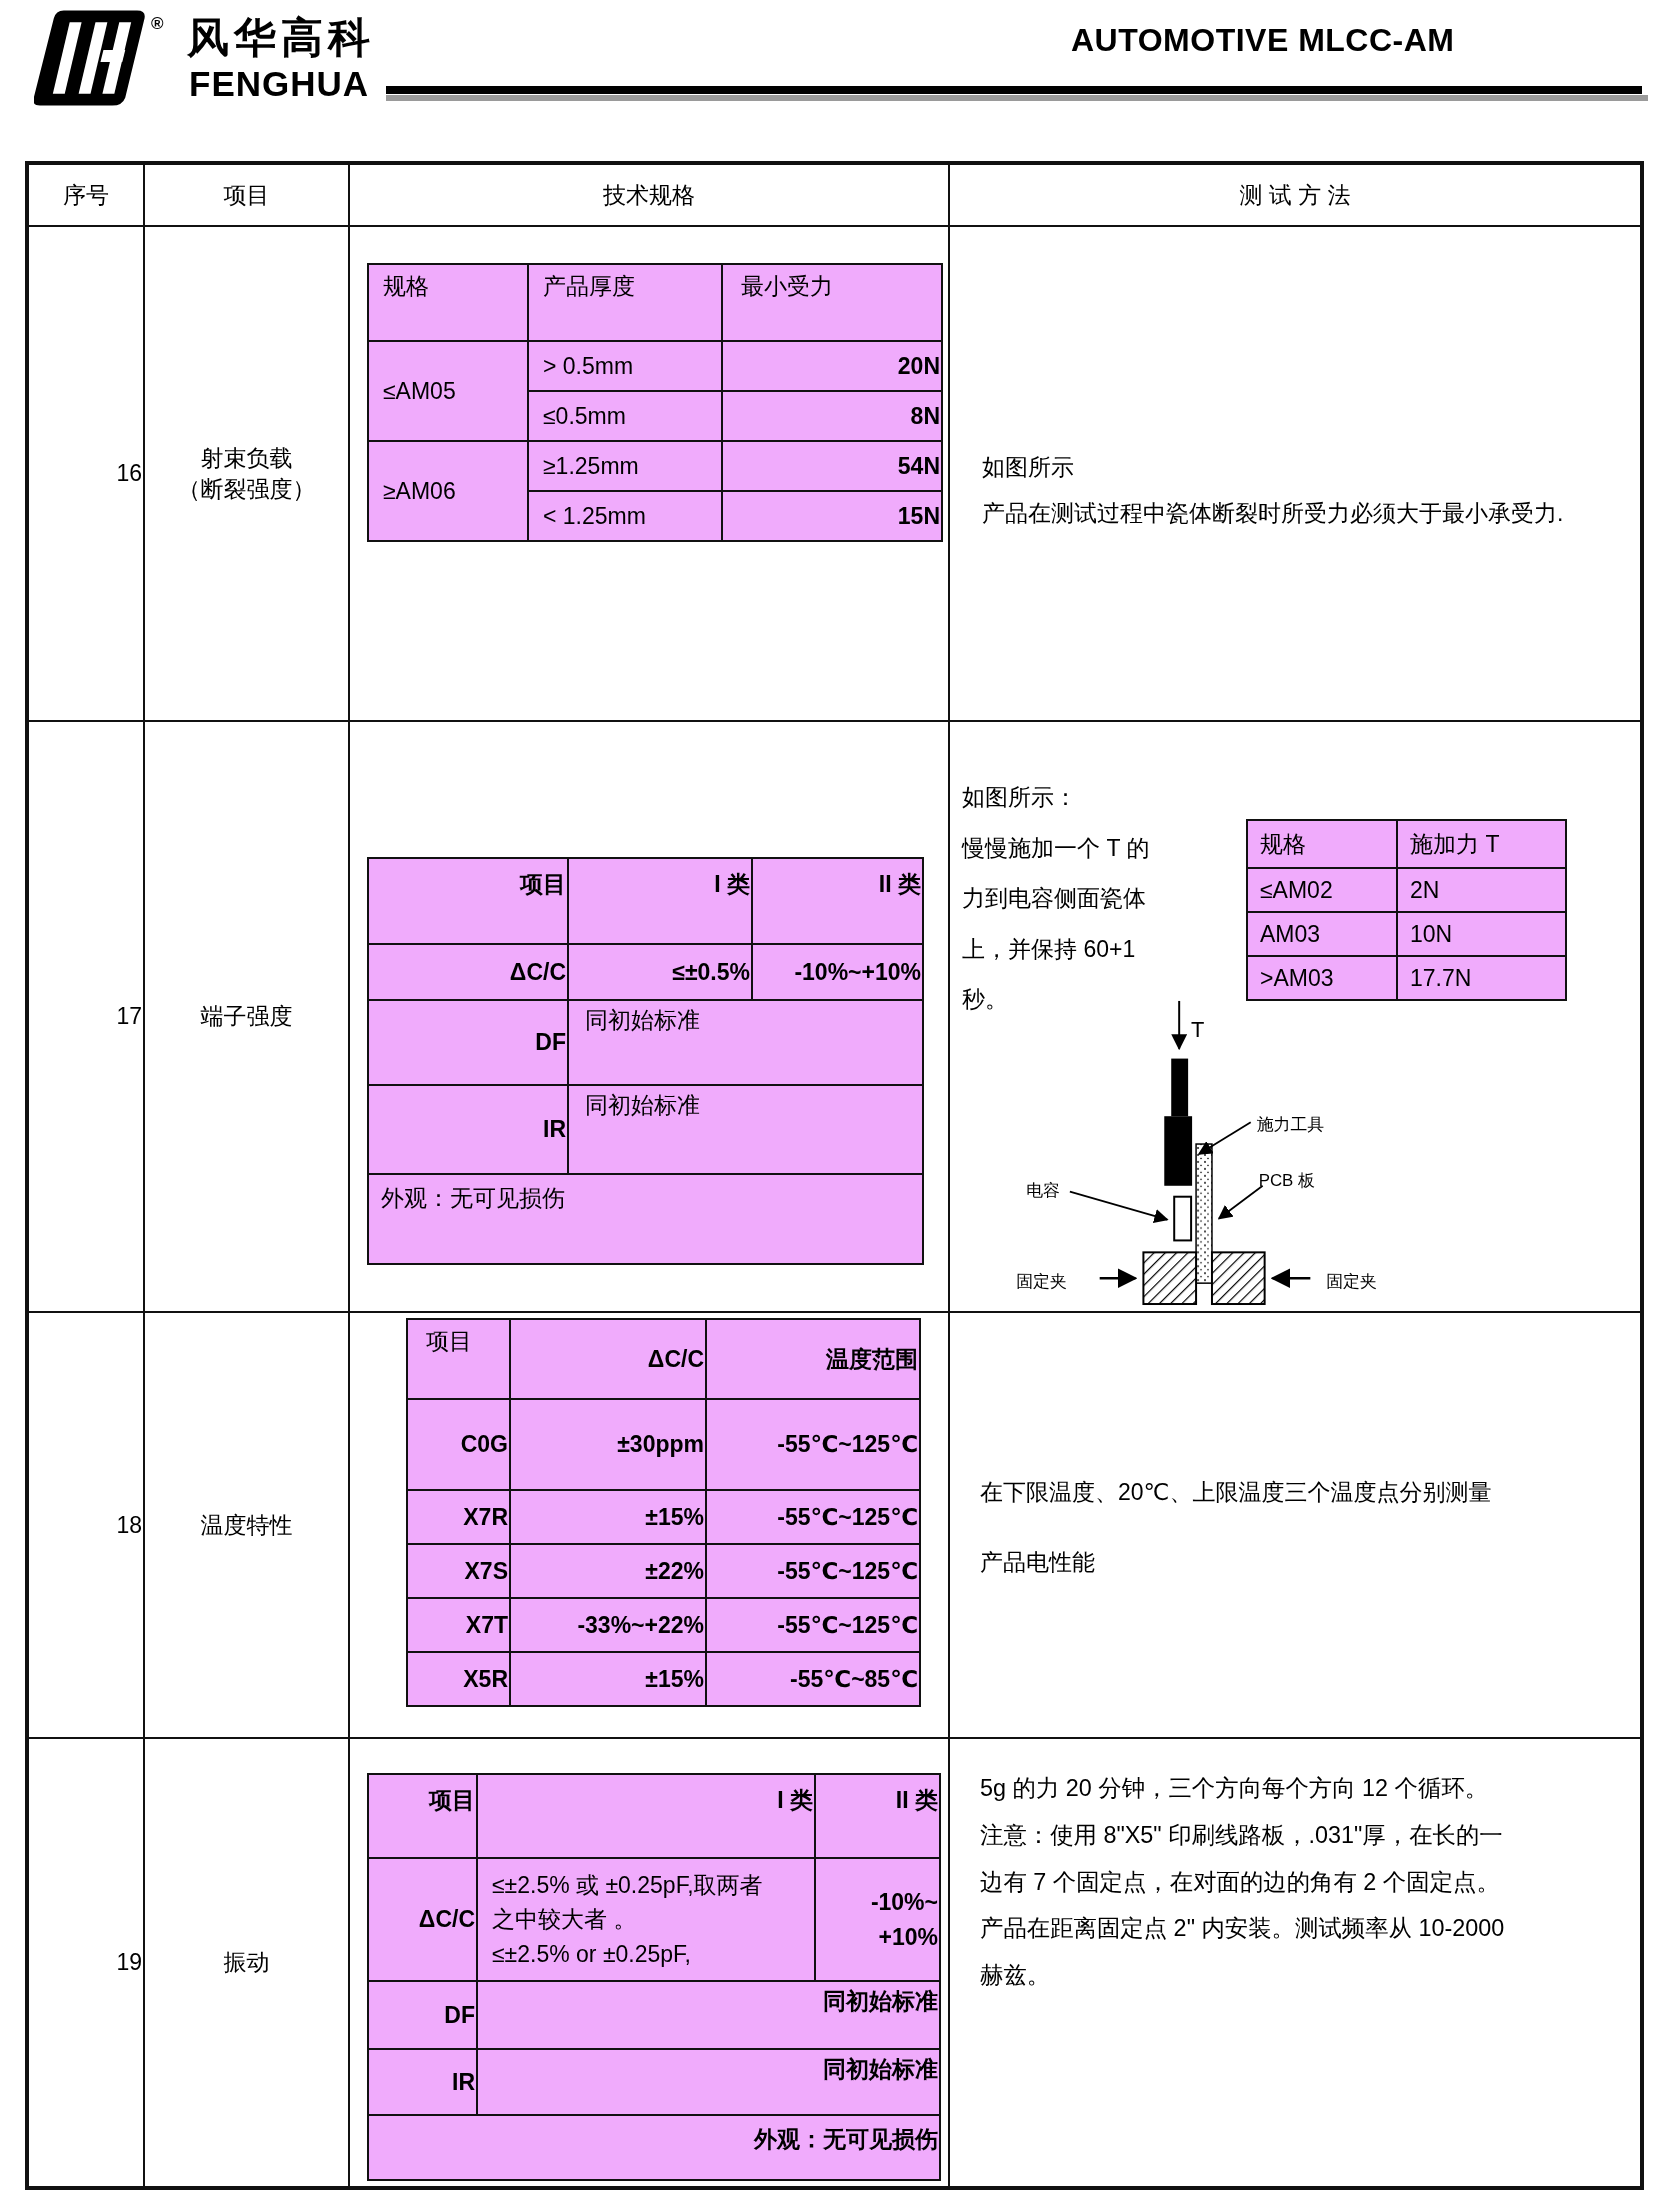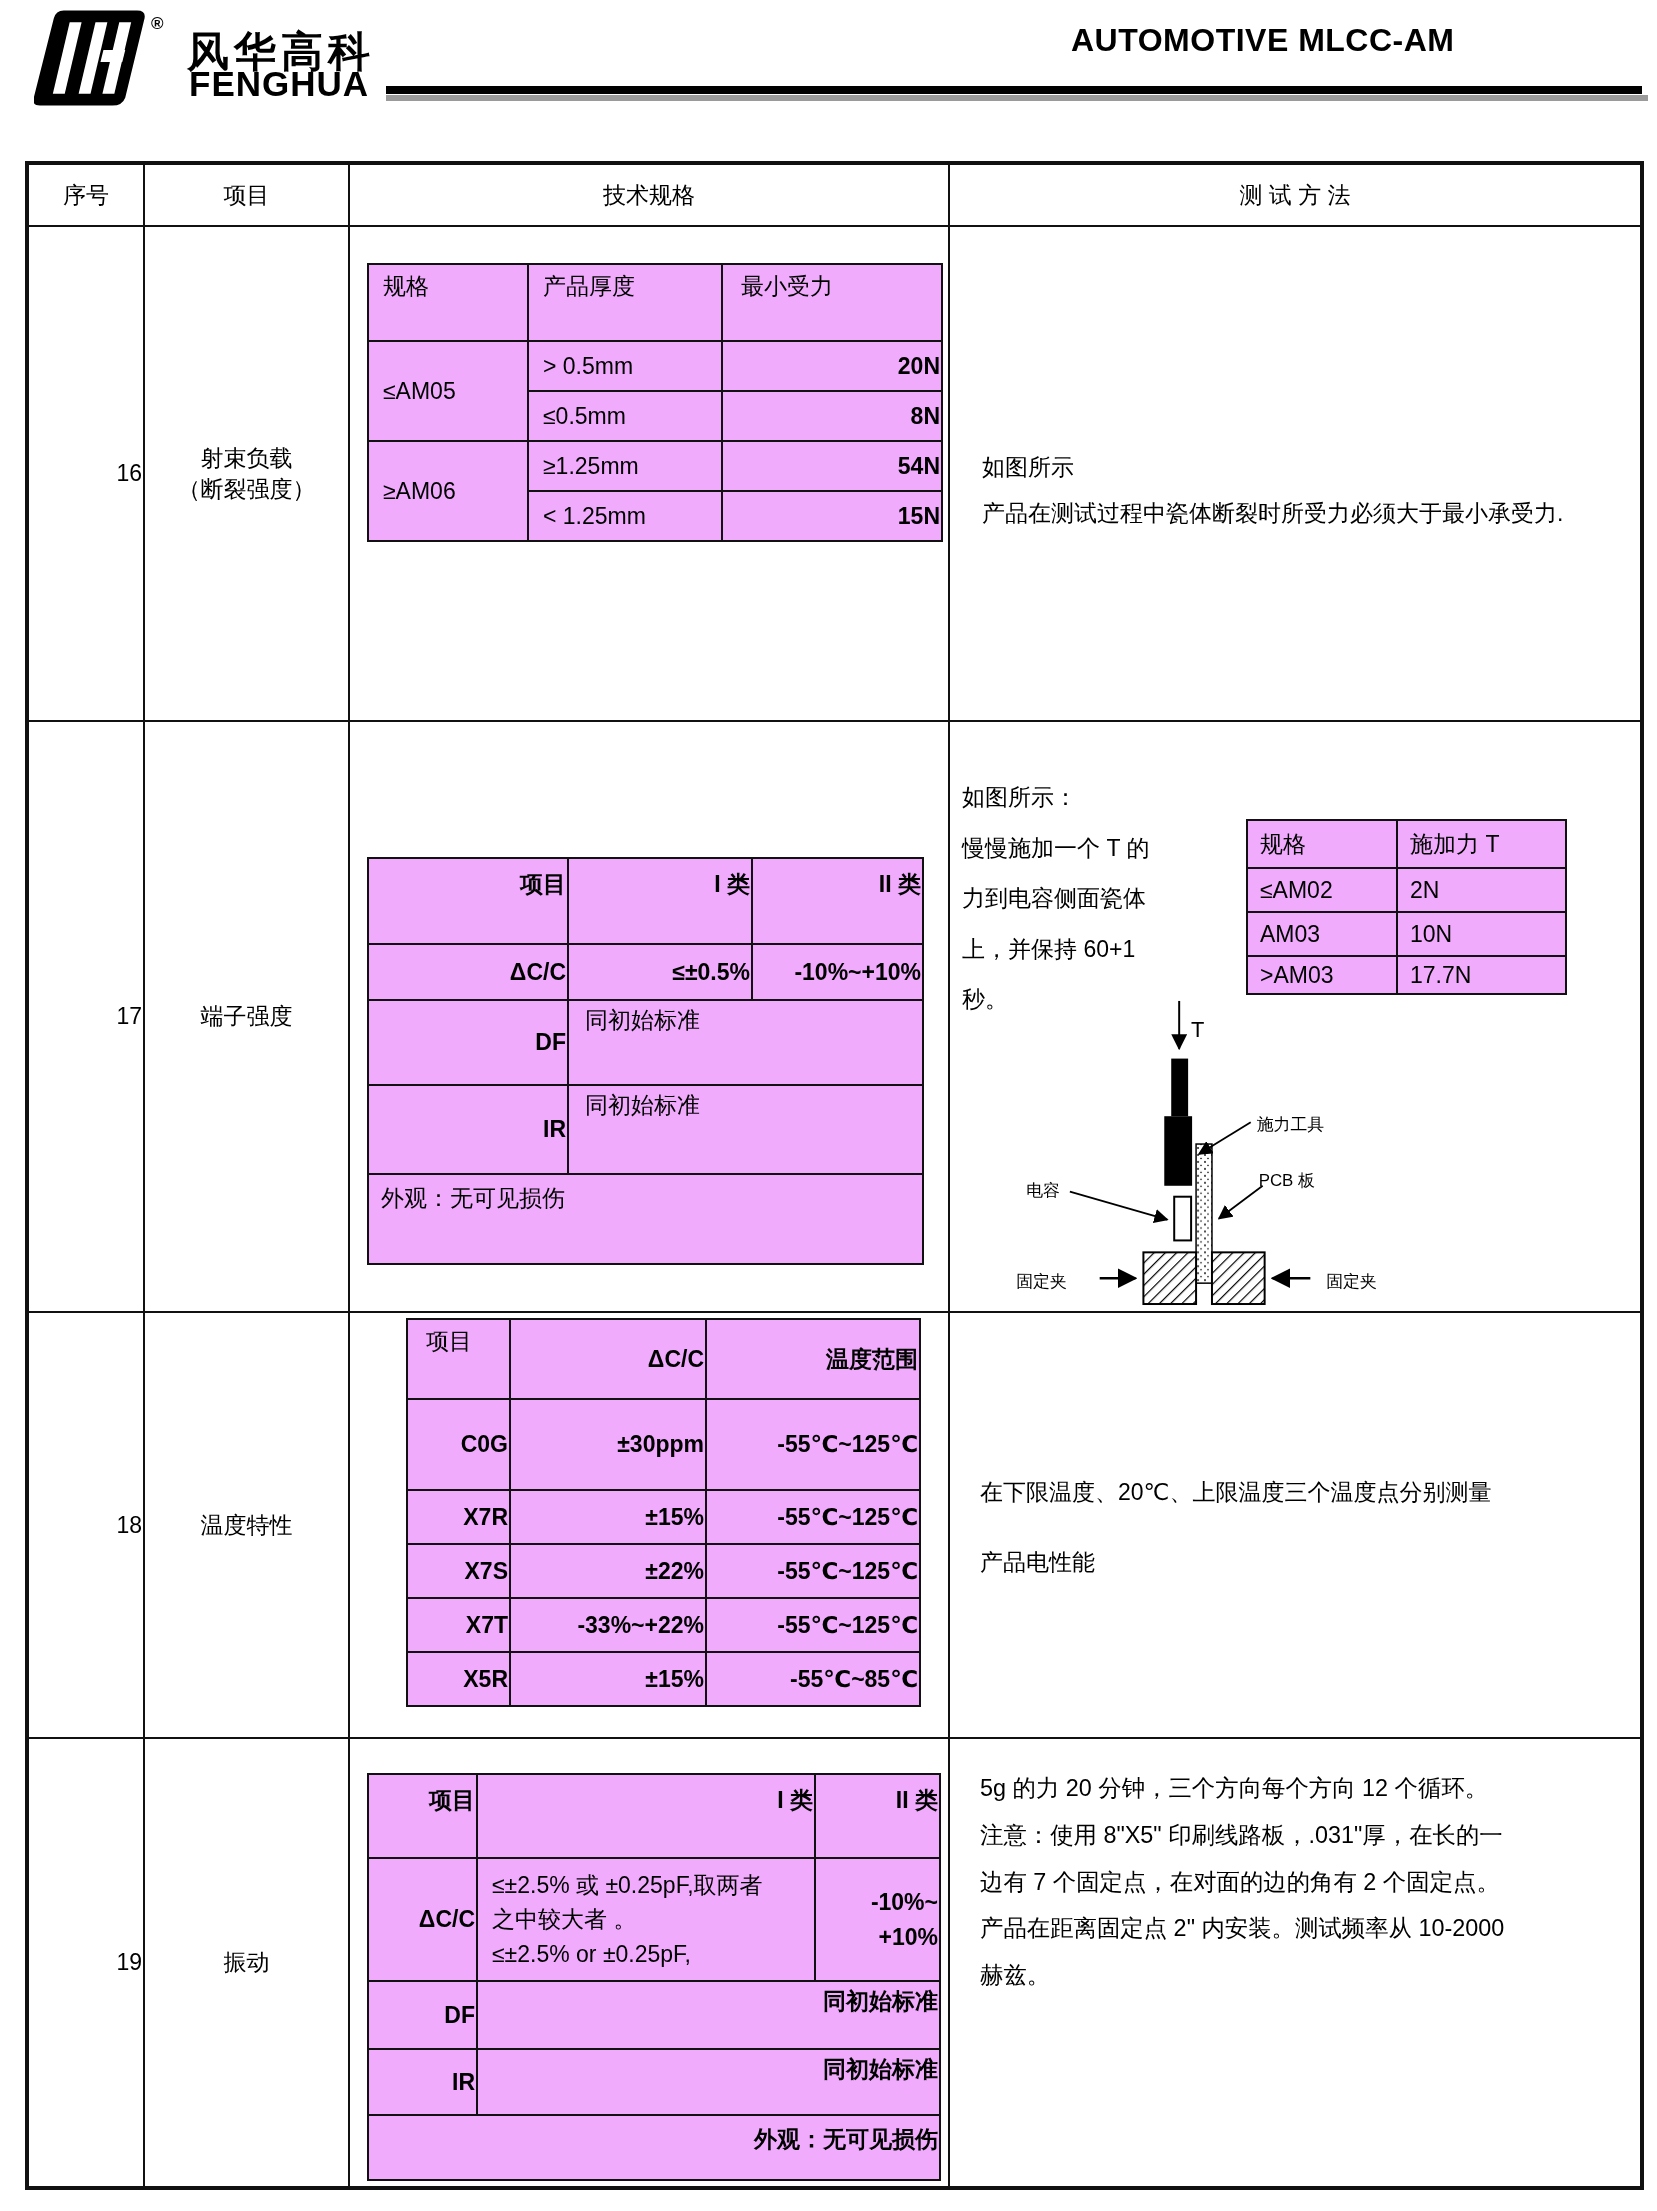--- a/index.html
+++ b/index.html
@@ -1,21 +1,21 @@
 <!DOCTYPE html>
 <html><head>
 <meta charset="utf-8">
 <style>
   html,body{margin:0;padding:0;background:#fff;}
   .page{position:relative;width:1658px;height:2212px;background:#fff;overflow:hidden;
         font-family:"Liberation Sans","DejaVu Sans",sans-serif;color:#000;}
   
   .logo-mark{position:absolute;left:34px;top:8px;}
   .reg{position:absolute;left:151px;top:14px;font-size:17px;font-weight:bold;}
-  .brand-cn{position:absolute;left:187px;top:24px;font-size:42px;font-weight:bold;letter-spacing:5px;}
+  .brand-cn{position:absolute;left:187px;top:10px;font-size:42px;font-weight:bold;letter-spacing:5px;}
   .brand-en{position:absolute;left:189px;top:64px;font-size:35px;font-weight:bold;letter-spacing:1px;}
   .page-title{position:absolute;left:1071px;top:22px;font-size:32px;font-weight:bold;letter-spacing:0.5px;}
   .rule-black{position:absolute;left:386px;top:86px;width:1256px;height:8px;background:#000;}
   .rule-gray{position:absolute;left:386px;top:95px;width:1262px;height:6px;background:#9a9a9a;}
   
   table{border-collapse:collapse;table-layout:fixed;}
   .main{position:absolute;left:25px;top:161px;width:1615px;border:4px solid #111;}
   .main > tbody > tr > td{border:2px solid #111;font-size:23px;}
   .hdr td{text-align:center;vertical-align:middle;font-size:23px;}
   td.no{ text-align:right;vertical-align:middle;font-size:24px;}
@@ -28,21 +28,21 @@
   .al{text-align:left;} .ac{text-align:right;font-weight:bold;}
   .top{vertical-align:top !important;}
   .pl14{padding-left:14px;} .pl12{padding-left:12px;} .pl16{padding-left:16px;} .pl18{padding-left:18px;}
   .pt4{padding-top:4px;} .pt6{padding-top:6px;} .pt8{padding-top:8px;} .pt10{padding-top:10px;}
   .t16{left:17px;top:36px;width:574px;}
   .t16 .h77{height:77px;} .t16 .h50{height:50px;}
   .t17s{left:17px;top:135px;width:555px;}
   .t17s .h86{height:86px;} .t17s .h56{height:56px;} .t17s .h85{height:85px;}
   .t17s .h89{height:89px;} .t17s .h90{height:90px;}
   .t17f{left:296px;top:97px;width:319px;}
-  .t17f .h48{height:48px;} .t17f .h44{height:44px;} .t17f .h42{height:38px;}
+  .t17f .h48{height:48px;} .t17f .h44{height:44px;} .t17f .h42{height:44px;}
   .t18{left:56px;top:5px;width:513px;}
   .t18 .h80{height:80px;} .t18 .h90{height:91px;} .t18 .h62{height:54px;}
   .t19s{left:17px;top:34px;width:573px;}
   .t19s .h84{height:84px;} .t19s .h124{height:123px;} .t19s .h68{height:68px;}
   .t19s .h66{height:66px;} .t19s .h65{height:65px;}
   .t19s td.big{font-size:23px;line-height:1.5;}
   
   .m{position:absolute;font-size:23px;}
   .m16{left:32px;top:217px;width:642px;line-height:2.0;}
   .m17{left:12px;top:50px;width:271px;line-height:2.2;}

